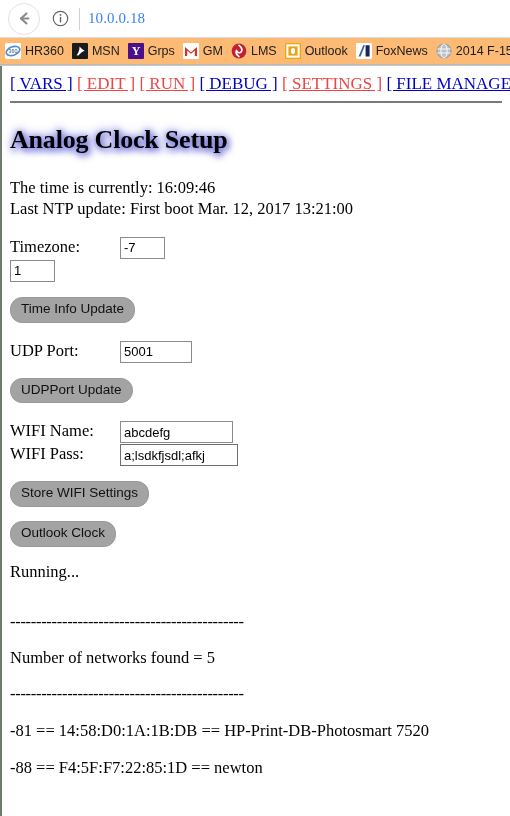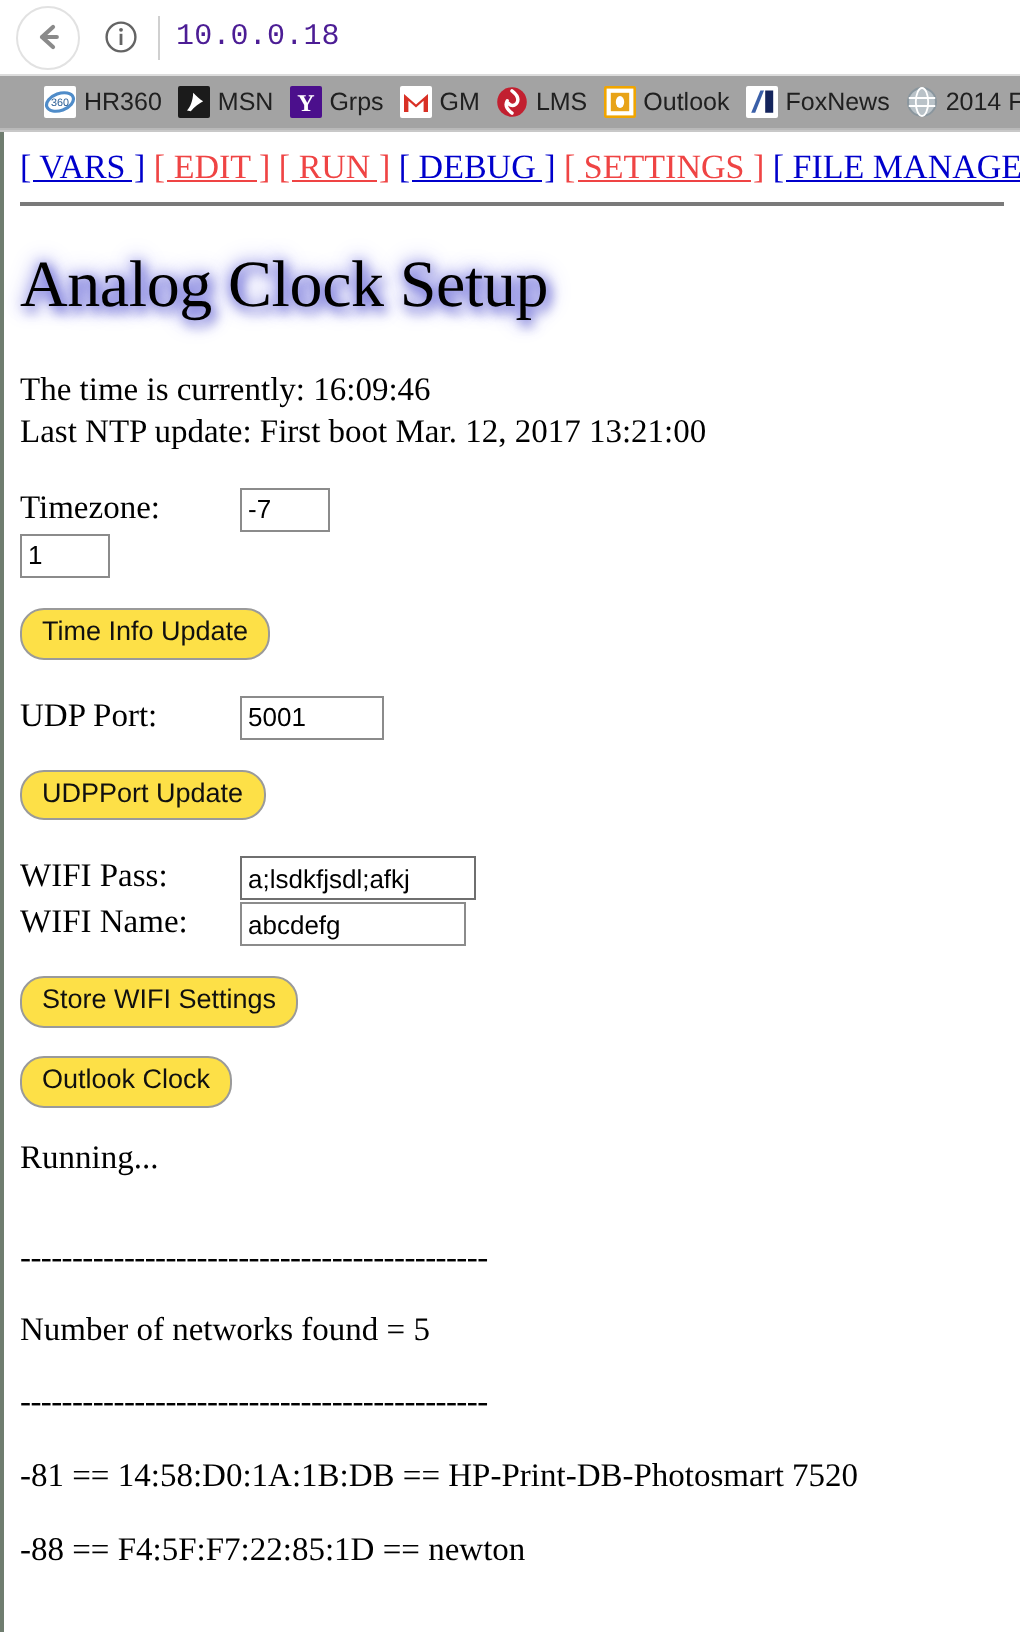--- a/index.html
+++ b/index.html
@@ -52,36 +52,36 @@
     flex: none;
   }
   .addr-sep {
     width: 1px;
     height: 22px;
     background: #d0d0d0;
     margin: 0 8px 0 6px;
     flex: none;
   }
   .addr-text {
-    font-family: Liberation Mono, monospace;
+    font-family: Liberation Serif, serif;
     font-size: 15px;
-    color: #4c1d95;
+    color: #3b82f6;
     letter-spacing: 0.1px;
     white-space: nowrap;
     overflow: hidden;
   }
 
   
   .bookmarks-row {
     height: 27px;
     display: flex;
     align-items: center;
-    background: #a3a3a3;
+    background: #fdba74;
     border-bottom: 1px solid #b9b9b9;
-    padding-left: 22px;
+    padding-left: 5px;
     box-sizing: border-box;
     overflow: hidden;
   }
   .bm {
     display: flex;
     align-items: center;
     white-space: nowrap;
     margin-right: 8px;
     flex: none;
   }
@@ -132,22 +132,22 @@
 
   hr.rule {
     border: none;
     border-top: 2px solid #7a7a7a;
     margin: 7px 0 0 0;
     height: 0;
   }
 
   h1.title {
     font-family: "Liberation Serif", serif;
-    font-size: 33px;
-    font-weight: normal;
+    font-size: 26px;
+    font-weight: bold;
     color: #000000;
     margin: 22px 0 22px 0;
     text-shadow:
        0 0 7px #7b7bdd,
        0 0 12px #8f8fe8,
        2px 3px 6px #6a6ad0;
     letter-spacing: -0.2px;
   }
 
   .para {
@@ -187,21 +187,21 @@
   input.w-wifi  { width: 113px; }
   input.focused {
     border: 1px solid #6f6f6f;
     width: 118px;
   }
 
   button.btn {
     font-family: "Liberation Sans", sans-serif;
     font-size: 13.5px;
     color: #101010;
-    background: #fde047;
+    background: #a3a3a3;
     border: 1px solid #9a9a9a;
     padding: 4px 10px 5px 10px;
     border-radius: 12px;
     line-height: 1.1;
     cursor: default;
   }
 
   .mono-dashes {
     font-family: "Liberation Serif", serif;
     font-size: 16.5px;
@@ -353,26 +353,26 @@
     </div>
 
     <div class="spacer-14"></div>
 
     <button class="btn">UDPPort Update</button>
 
     <div class="spacer-18"></div>
 
     <div class="form-rows">
       <div class="form-row">
+        <span class="lbl">WIFI Name:</span>
+        <input class="txt w-wifi" type="text" value="abcdefg" style="">
+      </div>
+      <div class="form-row">
         <span class="lbl">WIFI Pass:</span>
         <input class="txt focused" type="text" value="a;lsdkfjsdl;afkj" style="">
-      </div>
-      <div class="form-row">
-        <span class="lbl">WIFI Name:</span>
-        <input class="txt w-wifi" type="text" value="abcdefg" style="">
       </div>
     </div>
 
     <div class="spacer-14"></div>
 
     <button class="btn">Store WIFI Settings</button>
 
     <div class="spacer-14"></div>
 
     <button class="btn">Outlook Clock</button>

